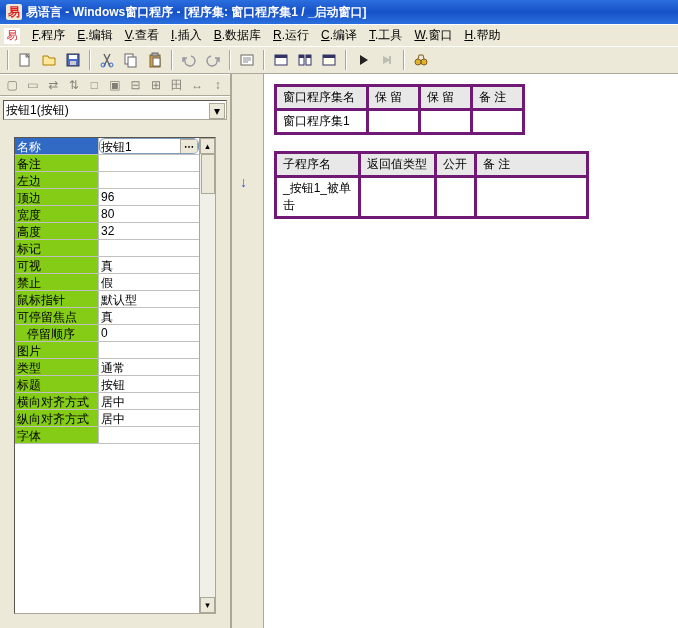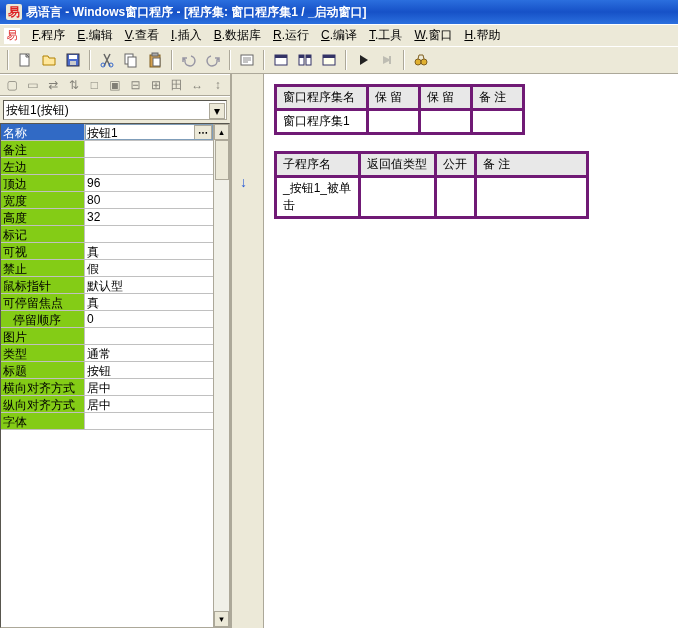--- a/index.html
+++ b/index.html
@@ -15,26 +15,26 @@
 .tb-btn { width: 22px; height: 22px; display: inline-flex; align-items: center; justify-content: center; border: 1px solid transparent; cursor: default; }
 .tb-btn.disabled { opacity: 0.45; }
 .tb-btn svg, .tb-btn span.glyph { width: 16px; height: 16px; }
 .main { flex: 1; display: flex; min-height: 0; }
 .left-pane { width: 232px; background: #ece9d8; border-right: 2px solid #aca899; display: flex; flex-direction: column; min-height: 0; }
 .left-toolbar { height: 22px; border-top: 1px solid #fff; border-bottom: 1px solid #aca899; display: flex; align-items: center; padding: 0 4px; gap: 4px; }
 .left-toolbar .ltb { width: 20px; height: 18px; display: inline-flex; align-items: center; justify-content: center; opacity: 0.45; }
 .prop-header { display: flex; align-items: center; padding: 3px; border-top: 1px solid #fff; }
 .prop-combo { flex: 1; height: 20px; border: 1px inset #aca899; background: #fff; display: flex; align-items: flex-end; padding: 0 2px; position: relative; }
 .prop-combo .combo-btn { width: 16px; height: 16px; position: absolute; right: 1px; background: #ece9d8; border: 1px solid #aca899; display: flex; align-items: center; justify-content: center; }
-.prop-grid-wrap { flex: 1; min-height: 0; border: 1px inset #aca899; margin: 0; display: flex; background: #fff; }
+.prop-grid-wrap { flex: 1; min-height: 0; border: 1px inset #aca899; margin: 14px; display: flex; background: #fff; }
 .prop-grid { flex: 1; overflow-y: auto; }
 .prop-row { display: flex; height: 17px; border-bottom: 1px solid #c0c0c0; }
 .prop-label { width: 84px; background: #84cc16; border-right: 1px solid #c0c0c0; padding: 1px 2px; overflow: hidden; white-space: nowrap; }
 .prop-label.indent { padding-left: 12px; }
-.prop-value { flex: 1; padding: 1px 2px; overflow: hidden; white-space: nowrap; position: relative; }
+.prop-value { flex: 1; padding: 1px 2px; overflow: hidden; white-space: nowrap; position: relative; border-radius: 6px; }
 .prop-row.selected .prop-label { background: #316ac5; color: #fff; }
 .prop-row.selected .prop-value { background: #fff; border: 1px solid #7f9db9; padding: 0 1px; }
 .prop-edit-btn { position: absolute; right: 0; top: 0; width: 18px; height: 15px; background: #ece9d8; border: 1px solid #aca899; display: inline-flex; align-items: center; justify-content: center; font-size: 10px; font-weight: bold; }
 .prop-scroll { width: 16px; background: #ece9d8; border-left: 1px solid #aca899; display: flex; flex-direction: column; }
 .sb-btn { height: 16px; background: #ece9d8; border: 1px solid #aca899; display: flex; align-items: center; justify-content: center; font-size: 9px; }
 .sb-track { flex: 1; background: #f0f0e8; }
 .sb-thumb { width: 14px; height: 40px; background: #ece9d8; border: 1px solid #aca899; margin: 0 auto; }
 .right-pane { flex: 1; display: flex; min-height: 0; }
 .gutter { width: 32px; background: #ece9d8; border-right: 1px solid #aca899; position: relative; }
 .gutter .arrow-down { position: absolute; left: 8px; top: 100px; color: #2a5dd6; font-size: 14px; }

